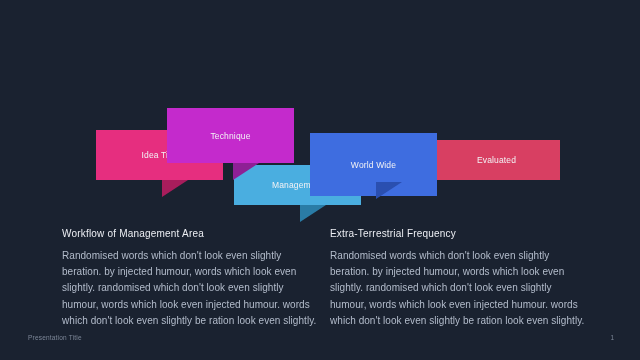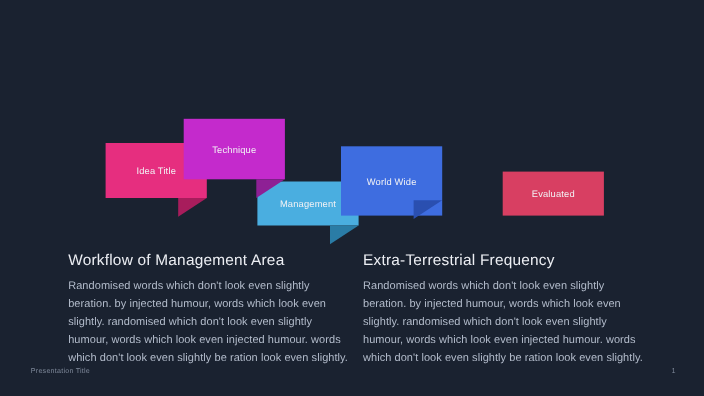--- a/index.html
+++ b/index.html
@@ -21,20 +21,21 @@
   
   #diagram {
     position: absolute;
     left: 0;
     top: 0;
     width: 640px;
     height: 215px;
   }
   .node {
     position: absolute;
+    padding-left: 35px;
   }
   .node .body {
     position: absolute;
     left: 0;
     top: 0;
     width: 100%;
     height: 100%;
   }
   .node .label {
     position: absolute;
@@ -63,21 +64,21 @@
     border-color: transparent transparent transparent transparent;
   }
 
   
   .col {
     position: absolute;
     width: 255px;
   }
   .col h2 {
     margin: 0 0 9px 0;
-    font-size: 14px;
+    font-size: 10px;
     font-weight: 400;
     color: #eceef3;
     letter-spacing: 0.2px;
   }
   .col p {
     margin: 0;
     font-size: 10px;
     line-height: 1.62;
     color: #b3bccb;
     letter-spacing: 0.05px;
@@ -132,21 +133,21 @@
       <div class="label">Management</div>
     </div>
 
     <div class="node" style="left:310px; top:133px; width:92px; height:63px; z-index:6;">
       <div class="body" style="background:#3e6de0;"></div>
       <div class="tail tail-br" style="left:66px; top:49px; border-left-color:#2a4fb0;"></div>
       <div class="label">World Wide</div>
     </div>
 
 
-    <div class="node" style="left:457px; top:140px; width:92px; height:40px; z-index:5;margin-top:16px;">
+    <div class="node" style="left:433px; top:140px; width:92px; height:40px; z-index:5;">
       <div class="body" style="background:#d83f62;"></div>
       <div class="label">Evaluated</div>
     </div>
 
   </div>
 
   <div class="col" style="left:62px; top:228px;">
     <h2>Workflow of Management Area</h2>
     <p>Randomised words which don't look even slightly beration. by injected humour, words which look even slightly. randomised which don't look even slightly humour, words which look even injected humour. words which don't look even slightly be ration look even slightly.</p>
   </div>

